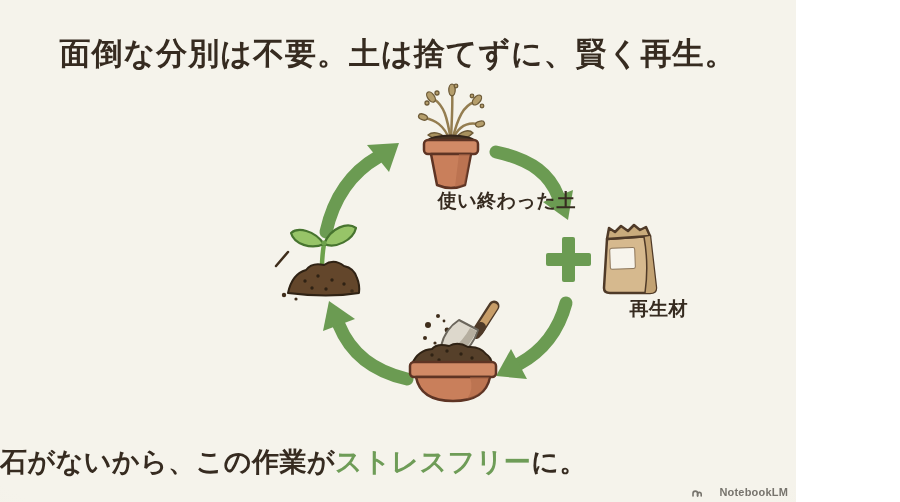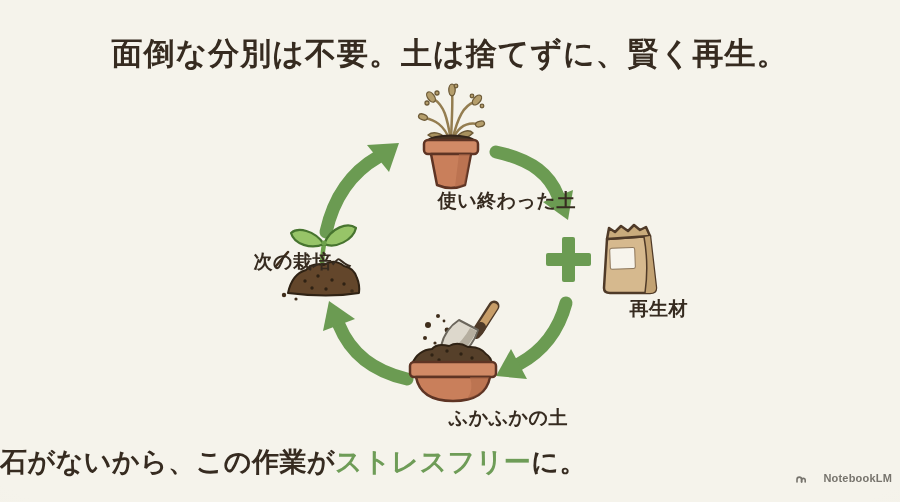--- a/index.html
+++ b/index.html
@@ -1,18 +1,18 @@
 <!DOCTYPE html>
 <html><head>
 <meta charset="utf-8">
 <style>
   html,body{margin:0;padding:0;}
   body{width:900px;height:502px;font-family:"Liberation Sans","DejaVu Sans",sans-serif;}
   .canvas{
-    position:relative;width:900px;height:502px;overflow:hidden;
+    position:relative;width:796px;height:502px;overflow:hidden;
     background:radial-gradient(130% 130% at 50% 45%, #f5f3eb 55%, #edeadf 100%);
   }
   .title{
     position:absolute;left:0;right:0;top:33px;text-align:center;
     font-size:31px;font-weight:800;color:#362b20;letter-spacing:1px;
   }
   .scene{position:absolute;left:0;top:0;width:900px;height:502px;}
   .node-label{
     position:absolute;font-size:19px;font-weight:700;color:#362b20;
     text-align:right;letter-spacing:0.5px;
@@ -20,21 +20,21 @@
   .label-used{left:330px;top:188px;width:246px;}
   .label-regen{left:568px;top:296px;width:120px;font-family:Liberation Mono, monospace;}
   .label-fluffy{left:328px;top:405px;width:240px;}
   .label-next{left:132px;top:249px;width:220px;}
   .tagline{
     position:absolute;left:0;right:0;top:444px;
     font-size:27px;font-weight:800;color:#362b20;letter-spacing:0.5px;
   }
   .tagline .hl{color:#6e9c57;}
   .footer{
-    position:absolute;right:8px;bottom:18px;display:flex;align-items:center;gap:16px;
+    position:absolute;right:8px;bottom:4px;display:flex;align-items:center;gap:16px;
     color:#77746d;font-size:11px;font-weight:600;letter-spacing:0.2px;justify-content:center;
   }
 </style>
 </head>
 <body>
 
 <div class="canvas">
 
   <div class="title">面倒な分別は不要。土は捨てずに、賢く再生。</div>
 
@@ -145,22 +145,20 @@
       <g fill="#3f2d1b">
         <circle cx="284" cy="295" r="2.2"></circle>
           <circle cx="296" cy="299" r="1.6"></circle>
           <circle cx="352" cy="291" r="1.8"></circle>
       </g>
     </g>
   </svg>
 
   <div class="node-label label-used">使い終わった土</div>
   <div class="node-label label-regen">再生材</div>
-  <div class="node-label label-fluffy">ふかふかの土</div>
-  <div class="node-label label-next">次の栽培へ</div>
 
   <div class="tagline"><span>石がないから、この作業が</span><span class="hl">ストレスフリー</span><span>に。</span></div>
 
   <div class="footer">
     <svg width="12" height="12" viewBox="0 0 12 12">
       <path d="M2,10 V7.4 A2.3,2.3 0 0 1 6.6,7.4 V10" fill="none" stroke="#77746d" stroke-width="1.6" stroke-linecap="round"></path>
       <path d="M6.6,10 V8.2 A1.8,1.8 0 0 1 10.2,8.2 V10" fill="none" stroke="#77746d" stroke-width="1.6" stroke-linecap="round"></path>
     </svg>
     <span>NotebookLM</span>
   </div>

